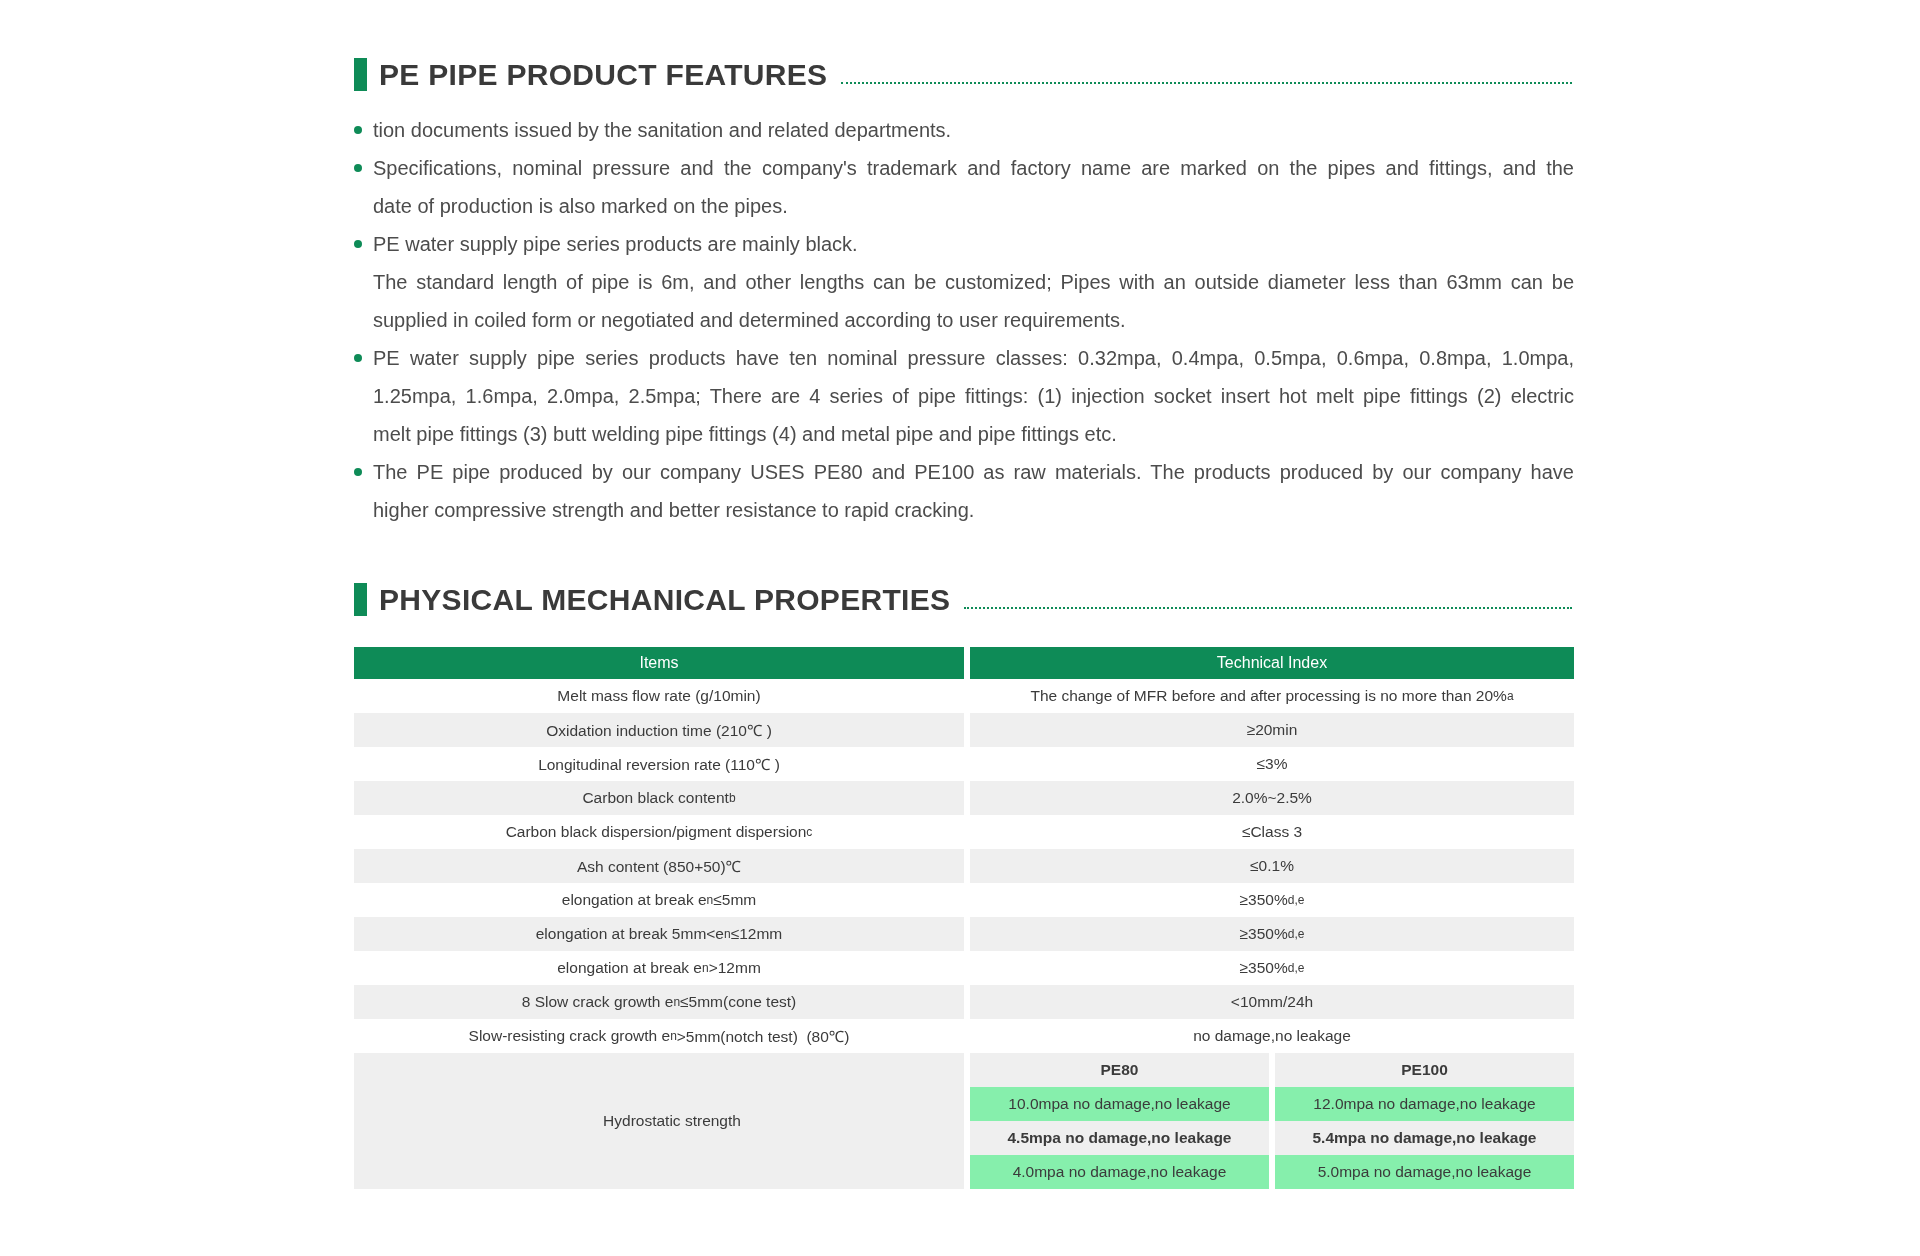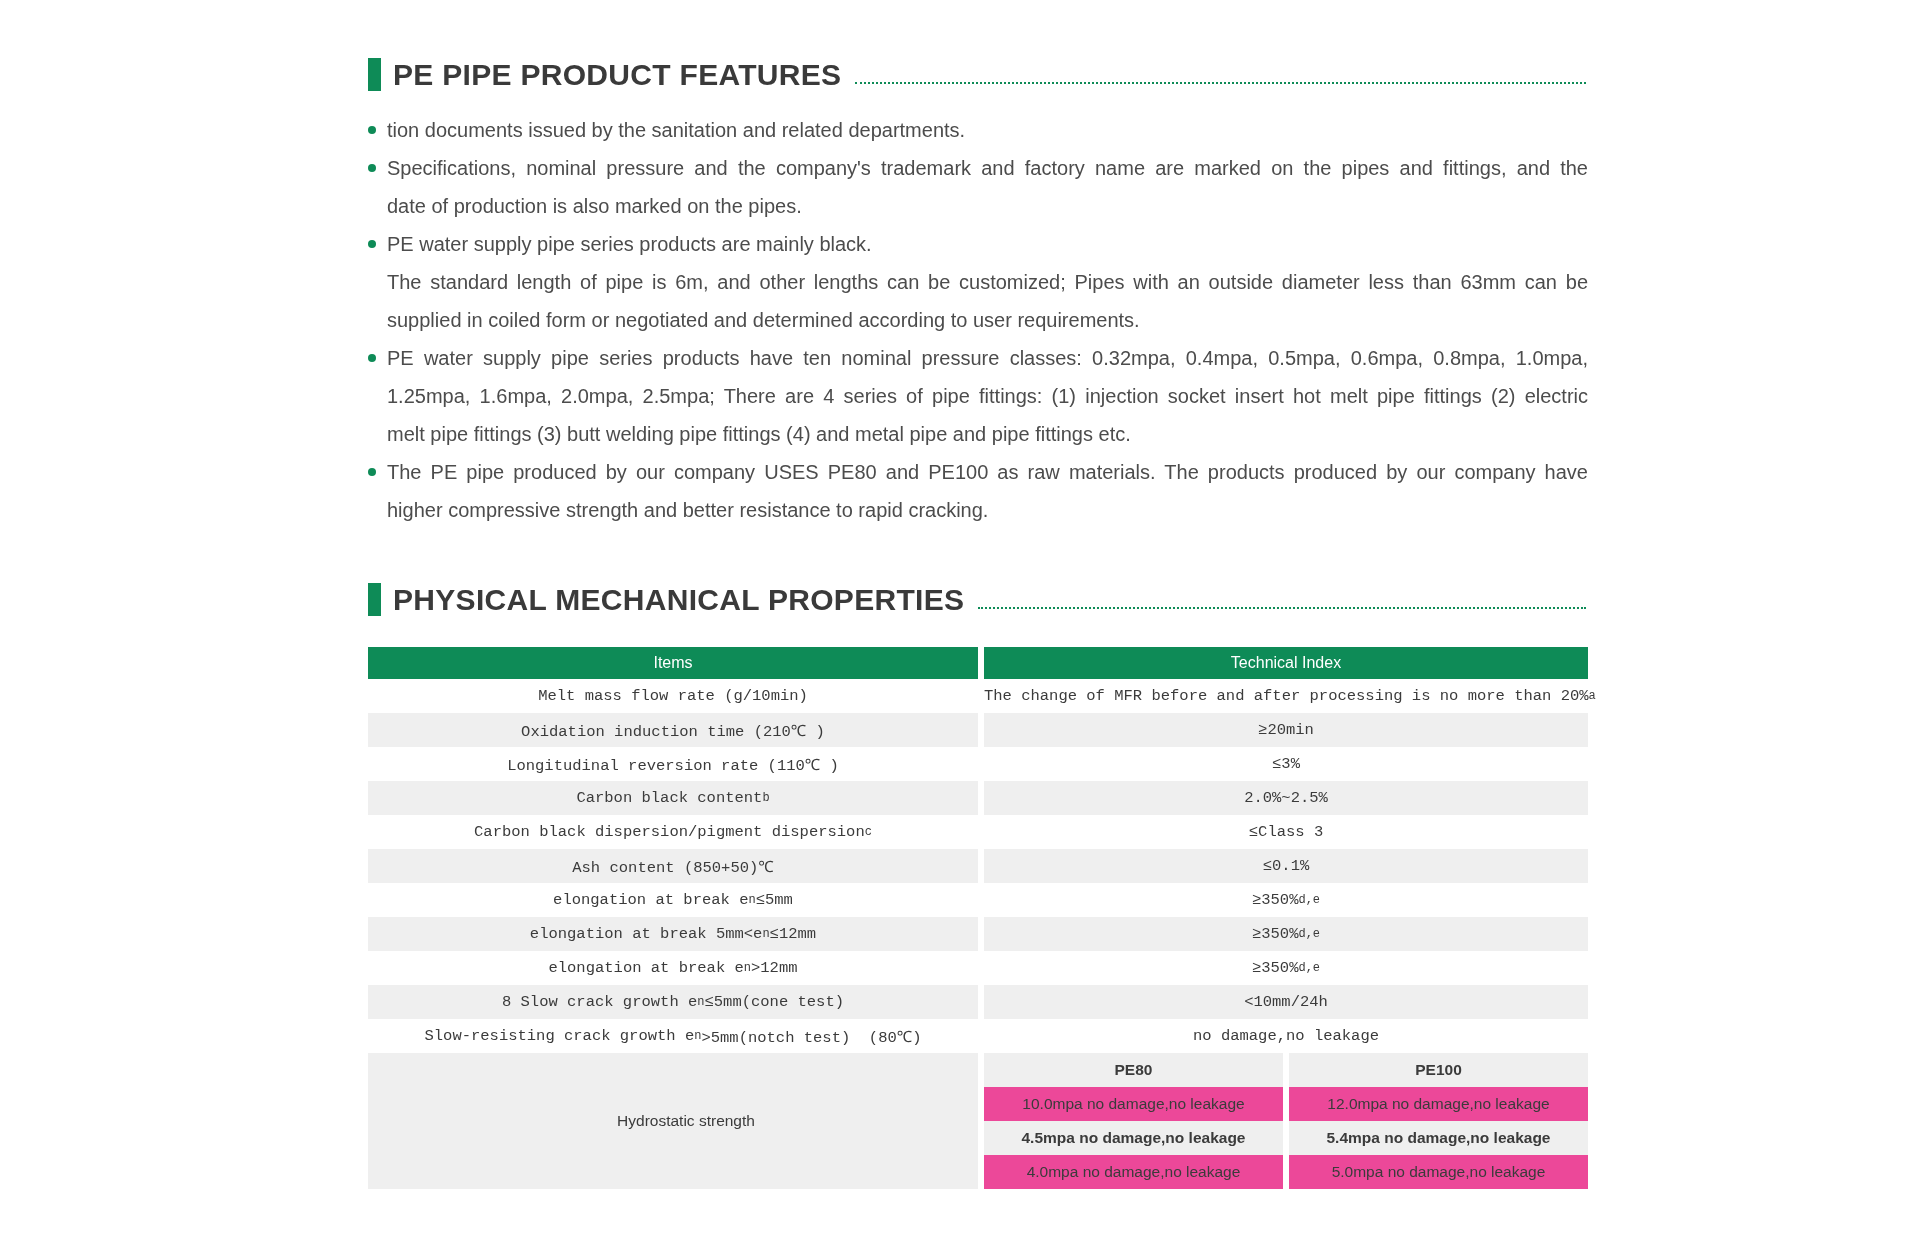--- a/index.html
+++ b/index.html
@@ -9,21 +9,21 @@
     --table-text:#3b3b3b;
     --heading:#3a3a3a;
   }
   *{box-sizing:border-box;}
   html,body{margin:0;padding:0;}
   body{
     width:1920px;height:1256px;background:#ffffff;
     font-family:"Liberation Sans", sans-serif;
     position:relative;overflow:hidden;
   }
-  .content{position:absolute;left:368px;top:58px;width:1220px;}
+  .content{position:absolute;left:354px;top:58px;width:1220px;}
 
   
   .sec-header{display:flex;align-items:stretch;}
   .sq{width:13px;height:33px;background:var(--green);flex:none;}
   .sec-title{font-size:30px;font-weight:bold;color:var(--heading);
     margin:0 0 0 12px;line-height:33px;letter-spacing:.3px;white-space:nowrap;}
   .dots{flex:1;border-bottom:2px dotted var(--green);align-self:flex-end;
     margin:0 2px 7px 14px;}
 
   
@@ -36,26 +36,26 @@
   .line.jl{text-align:justify;text-align-last:justify;}
 
   .section-properties{margin-top:54px;}
 
   
   .tbl{margin-top:31px;}
   .thead,.tr,.hydro{display:grid;grid-template-columns:610px 1fr;column-gap:6px;}
   .th{background:var(--green);color:#ffffff;height:32px;font-size:16px;
     display:flex;align-items:center;justify-content:center;}
   .td{height:34px;background:#ffffff;font-size:15.5px;color:var(--table-text);
-    display:flex;align-items:center;justify-content:center;white-space:pre;font-family:Liberation Mono, monospace;}
+    display:flex;align-items:center;justify-content:center;white-space:pre;}
   .tr.alt .td{background:var(--alt);}
   .hydro-left{background:var(--alt);font-size:15.5px;color:var(--table-text);
     display:flex;align-items:center;justify-content:center;padding-left:26px;}
   .hrow{display:grid;grid-template-columns:1fr 1fr;column-gap:6px;height:34px;}
-  .hcell{background:#ec4899;font-size:15.5px;color:var(--table-text);
+  .hcell{background:#86efac;font-size:15.5px;color:var(--table-text);
     display:flex;align-items:center;justify-content:center;}
   .hrow.alt .hcell{background:var(--alt);font-weight:bold;}
 
   sup{font-size:12px;line-height:0;}
   sub{font-size:12px;line-height:0;}
   .td span, .td sup, .td sub{white-space:pre;}
 </style>
 </head>
 <body>
 

